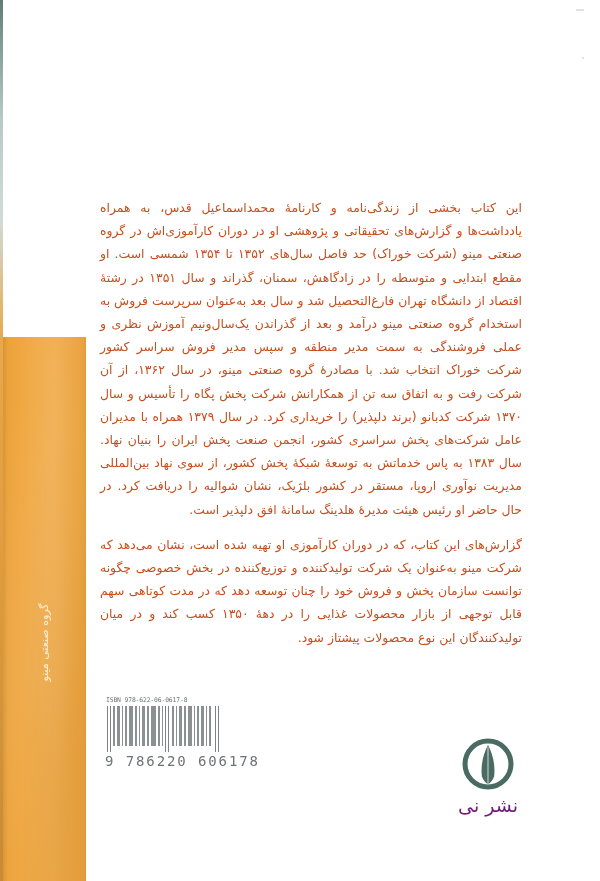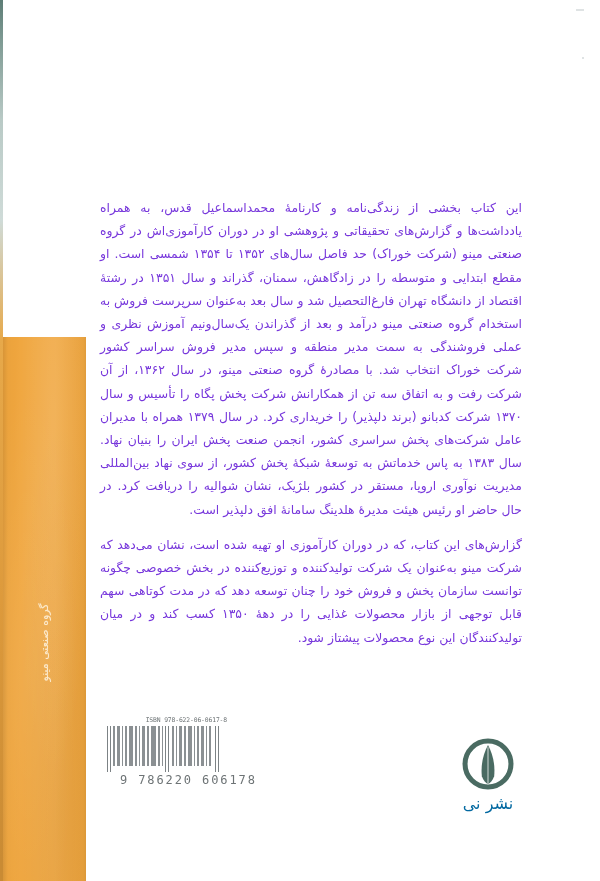--- a/index.html
+++ b/index.html
@@ -90,46 +90,46 @@
   
 
   
   .blurb {
     position: absolute;
     right: 78px;
     left: 100px;
     top: 196px;
     width: 422px;
     z-index: 3;
-    color: #6d28d9;
+    color: #c2410c;
     direction: rtl;
     text-align: justify;
     font-size: 12.4px;
     line-height: 23.2px;
     font-family: "DejaVu Sans", "Liberation Sans", sans-serif;
   }
   .blurb p {
     margin: 0 0 0 0;
     text-align: justify;
     text-align-last: right;
     
     opacity: 0.93;
     filter: blur(0.18px);
   }
   .blurb p + p { margin-top: 12px; }
 
   
   .barcode-block {
     position: absolute;
     left: 105px;
-    top: 716px;
+    top: 696px;
     width: 122px;
     z-index: 3;
     direction: ltr;
-    text-align: right;
+    text-align: left;
   }
   .isbn-text {
     font-family: "DejaVu Sans Mono", "Liberation Mono", monospace;
     font-size: 6.4px;
     letter-spacing: -0.15px;
     color: #6d7375;
     margin: 0 0 2px 1px;
     white-space: nowrap;
   }
   .barcode-bars {
@@ -179,45 +179,45 @@
       1px 100%, 1px 100%;
     background-position:
       2px 0, 5px 0,
       8px 0, 12px 0, 17px 0, 20px 0, 24px 0, 30px 0, 34px 0, 37px 0, 42px 0, 46px 0, 53px 0, 57px 0,
       60px 0, 63px 0,
       67px 0, 71px 0, 74px 0, 79px 0, 83px 0, 89px 0, 92px 0, 96px 0, 101px 0, 104px 0,
       110px 0, 113px 0;
   }
   .barcode-digits {
     font-family: "DejaVu Sans Mono", "Liberation Mono", monospace;
-    font-size: 12px;
+    font-size: 14px;
     letter-spacing: 1.9px;
     color: #6d7375;
-    margin: 1px 0 0 15px;
+    margin: 1px 0 0 0;
     white-space: nowrap;
   }
 
   
   .publisher {
     position: absolute;
     left: 440px;
     top: 736px;
     width: 96px;
     text-align: center;
     z-index: 3;
   }
   .logo-mark {
     width: 56px;
     height: 56px;
     margin: 0 auto 4px auto;
     display: block;
   }
   .publisher-name {
-    color: #0369a1;
-    font-size: 16px;
+    color: #701a75;
+    font-size: 19px;
     line-height: 1;
     direction: rtl;
     letter-spacing: 0px;
     font-family: "DejaVu Sans", "Liberation Sans", sans-serif;
   }
 
   
   .speck {
     position: absolute;
     background: #dfe3e4;

